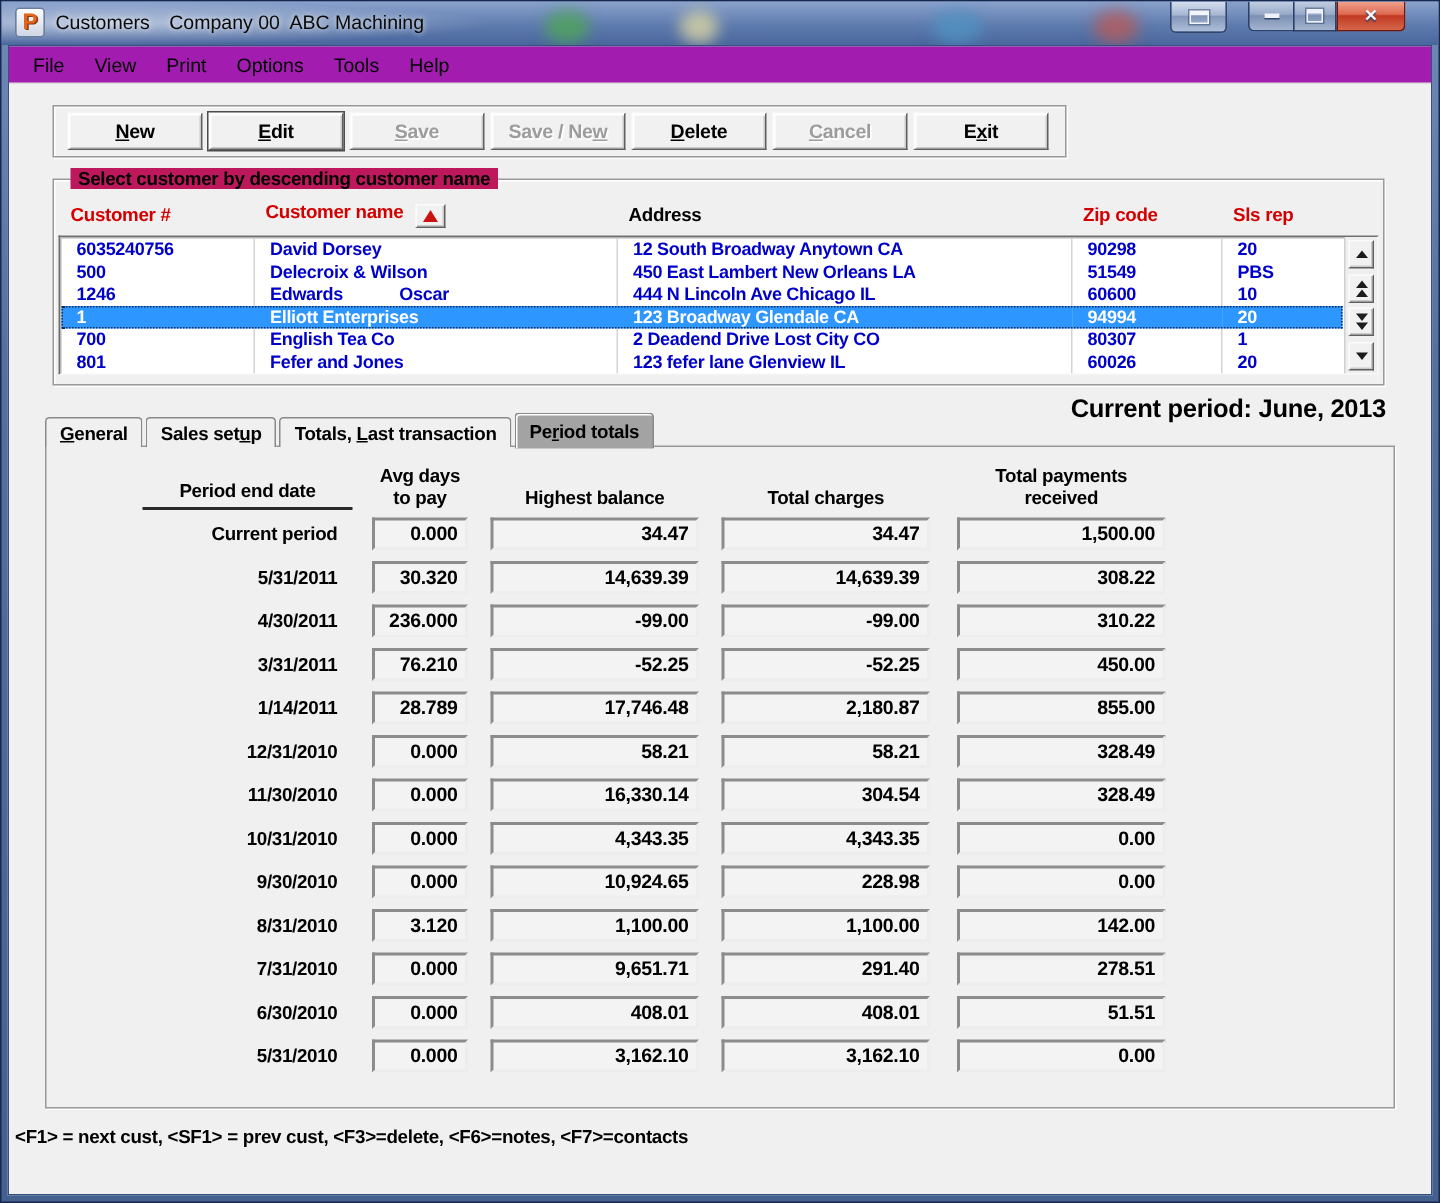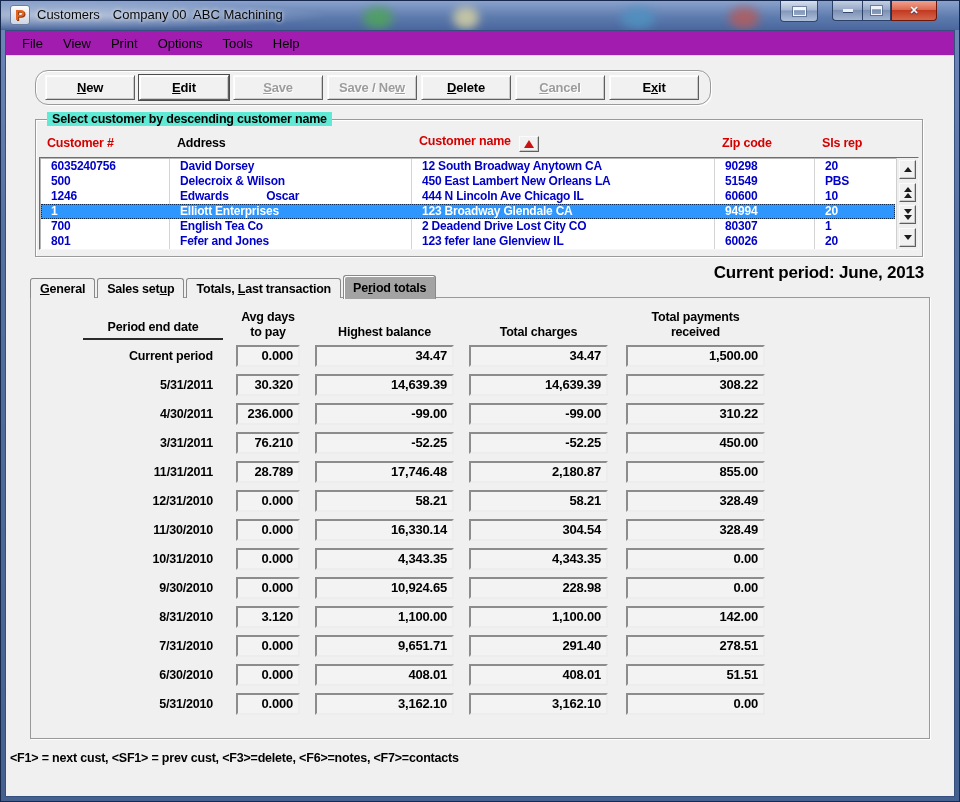--- a/index.html
+++ b/index.html
@@ -62,25 +62,25 @@
   .etched { border:1px solid #9a9a9a; box-shadow:inset 1px 1px 0 #ffffff, 1px 1px 0 #ffffff; }
   .tbtn { appearance:none; font-family:inherit; font-weight:bold; font-size:13px; letter-spacing:-.2px;
     color:#000; width:90px; height:25px; background:#f1f1f1;
     border:1px solid; border-color:#fbfbfb #5f5f5f #5f5f5f #fbfbfb;
     box-shadow:inset 1px 1px 0 #ffffff, inset -1px -1px 0 #c9c9c9; cursor:default; }
   .tbtn.disabled { color:#9c9c9c; text-shadow:1px 1px 0 #ffffff; }
   .tbtn.focused { outline:1px solid #4d4d4d; outline-offset:0px;
     box-shadow:inset 1px 1px 0 #ffffff, inset -1px -1px 0 #c9c9c9, inset 0 0 0 1px #f1f1f1; }
 
   .toolbar { margin:14px 0 0 29px; width:676px; height:35px; padding:16px 9px;
-    display:flex; gap:4px; align-items:center;border-radius:13px; }
+    display:flex; gap:4px; align-items:center; }
 
   
   .groupbox { position:relative; margin:14px 0 0 29px; width:888px; height:138px; }
-  .group-title { position:absolute; top:-8px; left:11px; background:#5eead4; padding:0 5px;
+  .group-title { position:absolute; top:-8px; left:11px; background:#be185d; padding:0 5px;
     font-size:12.5px; font-weight:bold; letter-spacing:-.2px; }
   .list-header { position:absolute; top:11px; left:3px; right:3px; height:24px;
     display:grid; grid-template-columns:130px 242px 303px 100px 1fr; align-items:center; }
   .list-header .hcell { padding-left:8px; font-size:12.5px; font-weight:bold; letter-spacing:-.2px; color:#d40000; }
   .list-header .hcell.black { color:#000; }
   .sort-btn { display:inline-flex; align-items:center; justify-content:center; width:20px; height:16px;
     margin-left:8px; vertical-align:-3px; background:#f1f1f1;
     border:1px solid; border-color:#fbfbfb #5f5f5f #5f5f5f #fbfbfb; box-shadow:inset -1px -1px 0 #c9c9c9; }
   .tri-red { width:0; height:0; border-left:5px solid transparent; border-right:5px solid transparent;
     border-bottom:8px solid #cc1111; }
@@ -112,21 +112,21 @@
     padding:3px 9px 2px; font-size:12.5px; font-weight:bold; letter-spacing:-.2px;
     position:relative; top:0; margin-right:2px; height:20px; }
   .tab.active { height:24px; padding-top:5px; margin-bottom:-1px; background:#a3a3a3; z-index:4;
     box-shadow:inset 1px 1px 0 #ffffff; }
   .current-period { position:absolute; right:30px; top:-12px; font-size:17px; font-weight:bold; letter-spacing:-.2px; }
 
   .tabpanel { position:relative; margin-left:24px; margin-top:-1px; width:900px; height:442px;
     background:#f0f0f0; border:1px solid #999999; box-shadow:1px 1px 0 #ffffff; z-index:2; }
 
   
-  .ptable { position:absolute; left:52px; top:12px; }
+  .ptable { position:absolute; left:64px; top:12px; }
   .prow { display:flex; align-items:center; margin-bottom:7px; }
   .phead { display:flex; align-items:flex-end; margin-bottom:5px; }
   .c0 { width:140px; }
   .c1 { width:64px;  margin-left:13px; }
   .c2 { width:139px; margin-left:15px; }
   .c3 { width:139px; margin-left:15px; }
   .c4 { width:139px; margin-left:18px; }
   .phead .hc { text-align:center; font-size:12.5px; font-weight:bold; letter-spacing:-.2px; line-height:1.2; }
   .phead .hc.underlined { border-bottom:2px solid #2b2b2b; padding-bottom:3px; }
   .prow .plabel { text-align:right; padding-right:10px; font-size:12.5px; font-weight:bold; letter-spacing:-.2px; }
@@ -184,24 +184,24 @@
         <button class="tbtn disabled">Save / Ne<u>w</u></button>
         <button class="tbtn"><u>D</u>elete</button>
         <button class="tbtn disabled"><u>C</u>ancel</button>
         <button class="tbtn">E<u>x</u>it</button>
       </div>
 
     <div class="groupbox etched">
       <div class="group-title">Select customer by descending customer name</div>
       <div class="list-header">
           <div class="hcell"><span>Customer #</span></div>
-          <div class="hcell black"><span>Address</span></div>
           <div class="hcell"><span>Customer name</span><span class="sort-btn">
               <span class="tri-red"></span>
             </span></div>
+          <div class="hcell black"><span>Address</span></div>
           <div class="hcell"><span>Zip code</span></div>
           <div class="hcell"><span>Sls rep</span></div>
         </div>
       <div class="listbox">
         <div class="rows">
             <div class="lrow">
               <div class="cell">6035240756</div>
               <div class="cell">David Dorsey</div>
               <div class="cell">12 South Broadway Anytown CA</div>
               <div class="cell">90298</div>
@@ -314,21 +314,21 @@
               <div class="vbox c4">310.22</div>
             </div>
             <div class="prow">
               <div class="plabel c0">3/31/2011</div>
               <div class="vbox c1">76.210</div>
               <div class="vbox c2">-52.25</div>
               <div class="vbox c3">-52.25</div>
               <div class="vbox c4">450.00</div>
             </div>
             <div class="prow">
-              <div class="plabel c0">11/31/2011</div>
+              <div class="plabel c0">1/14/2011</div>
               <div class="vbox c1">28.789</div>
               <div class="vbox c2">17,746.48</div>
               <div class="vbox c3">2,180.87</div>
               <div class="vbox c4">855.00</div>
             </div>
             <div class="prow">
               <div class="plabel c0">12/31/2010</div>
               <div class="vbox c1">0.000</div>
               <div class="vbox c2">58.21</div>
               <div class="vbox c3">58.21</div>

